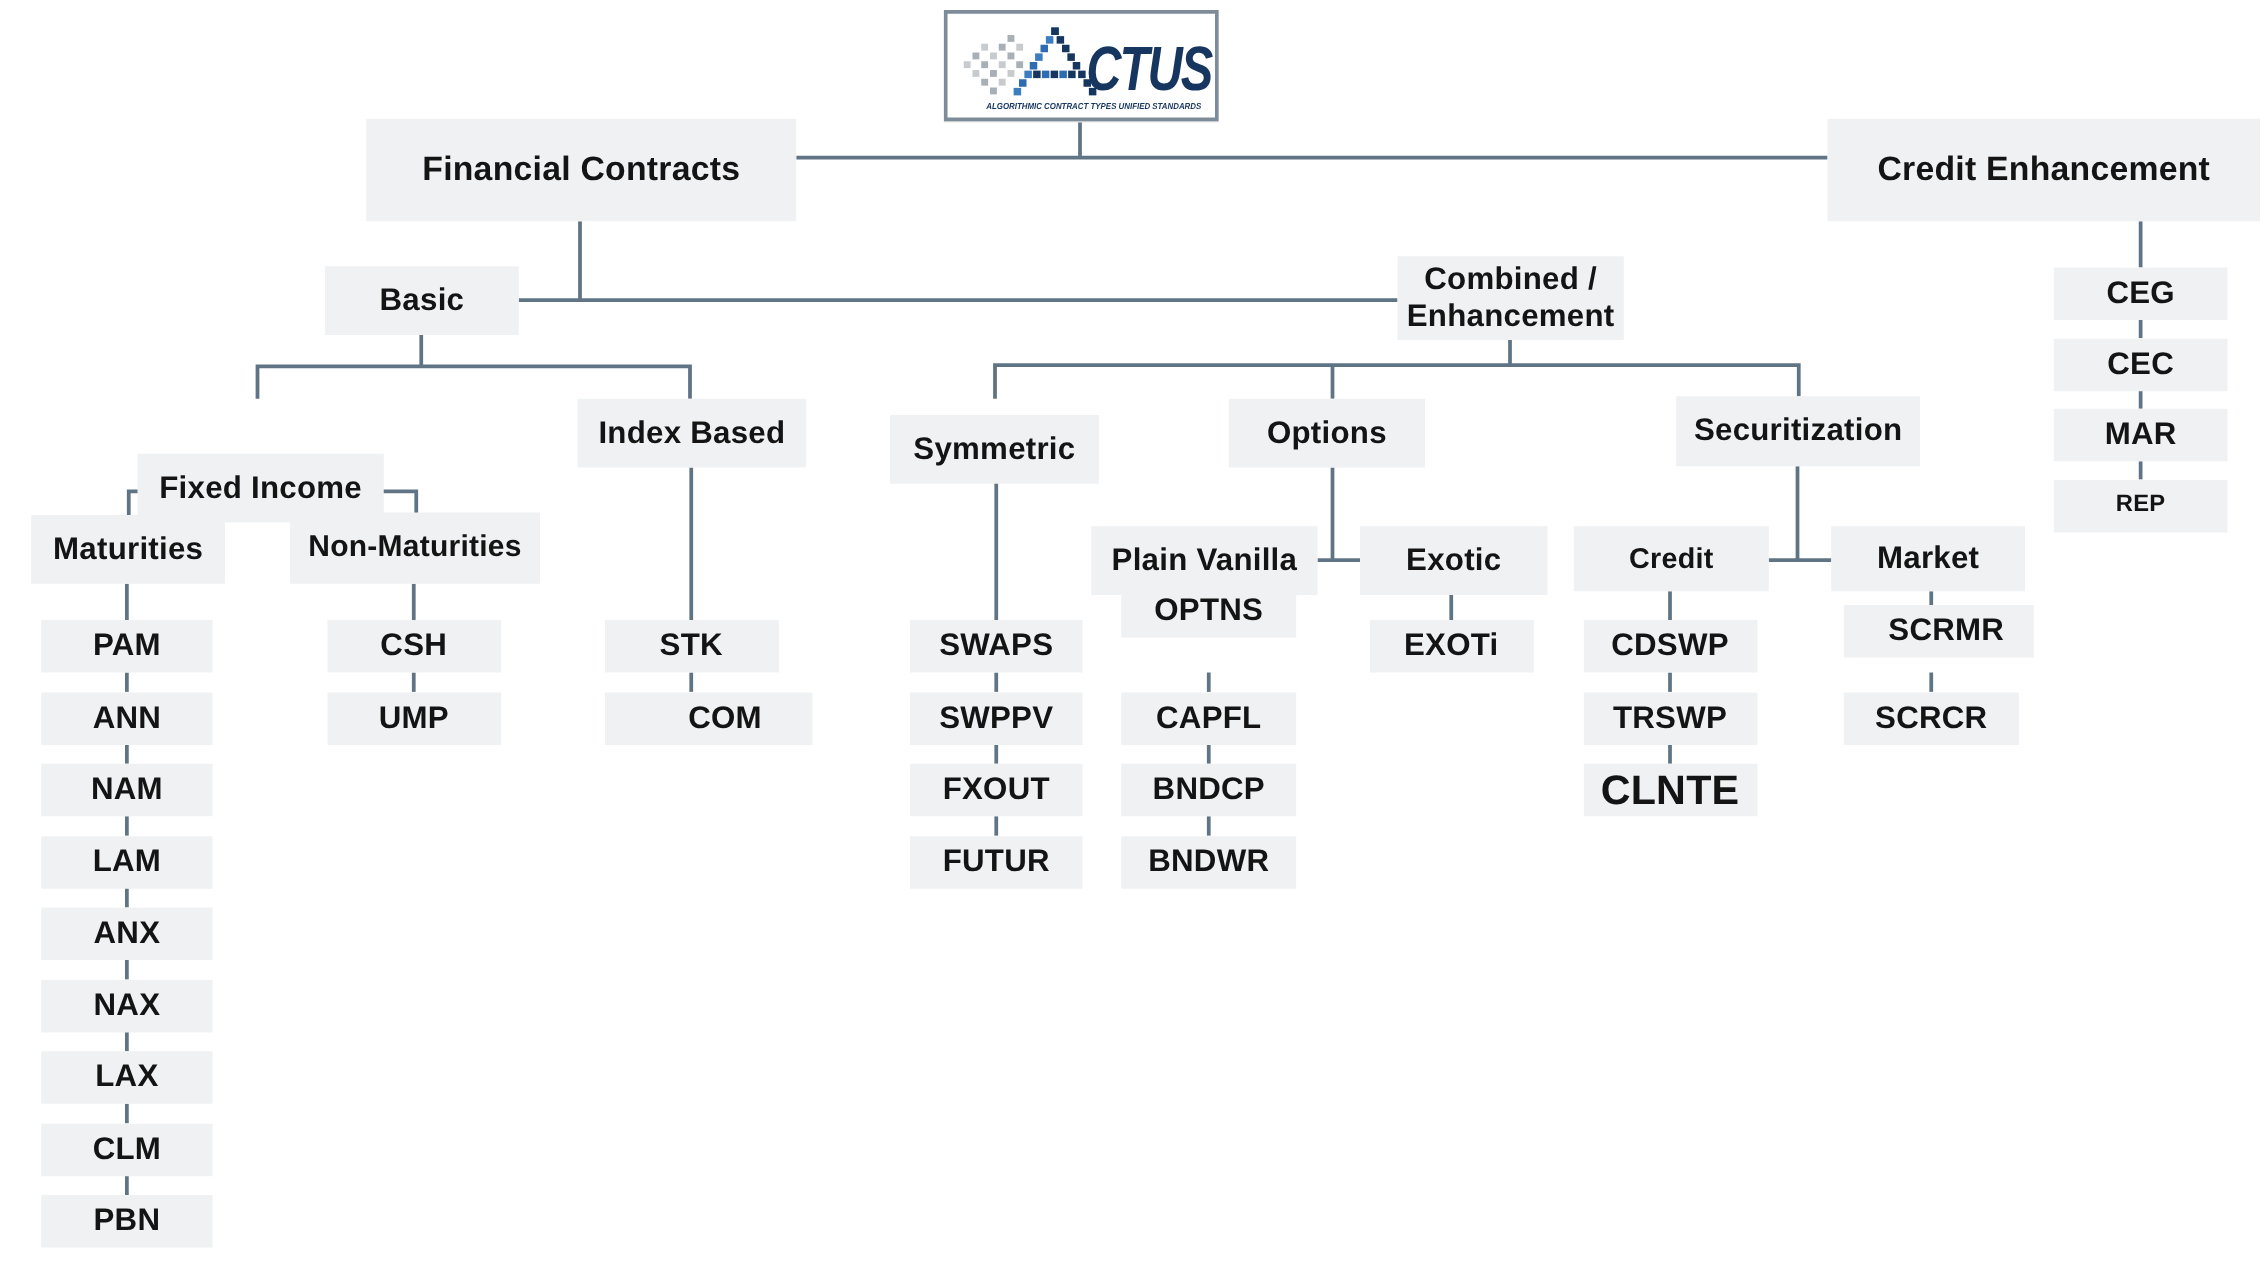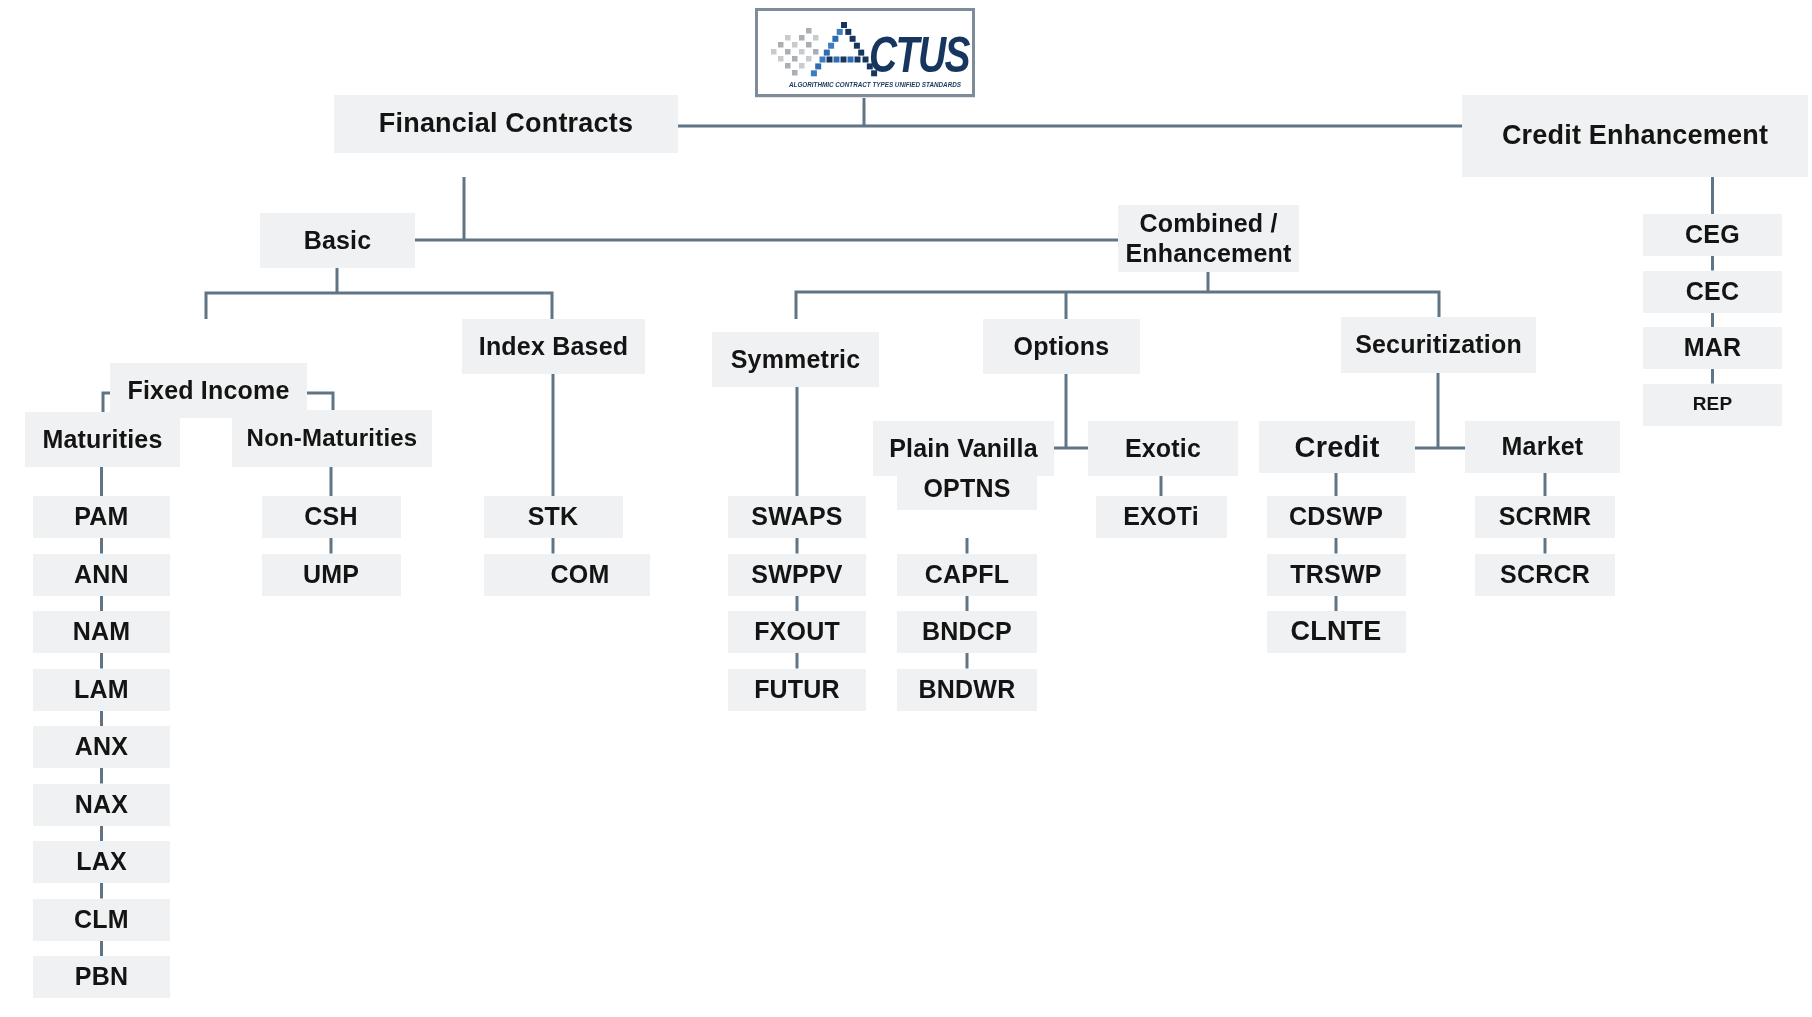--- a/index.html
+++ b/index.html
@@ -116,34 +116,34 @@
           <rect x="85.5" y="48.5" width="6" height="6" fill="#16365f"></rect>
           <rect x="92.5" y="48.5" width="6" height="6" fill="#2d6cb0"></rect>
           <rect x="99.5" y="48.5" width="6" height="6" fill="#16365f"></rect>
         </g>
       <text x="114" y="64" font-family="Liberation Sans, sans-serif" font-weight="bold" font-size="50" letter-spacing="-2" fill="#16365f" textLength="100" lengthAdjust="spacingAndGlyphs">CTUS</text>
       <text x="120" y="79" text-anchor="middle" font-family="Liberation Sans, sans-serif" font-weight="bold" font-size="7" fill="#16365f" textLength="172" lengthAdjust="spacingAndGlyphs">ALGORITHMIC CONTRACT TYPES UNIFIED STANDARDS</text>
     </svg>
   </div>
 
   <div id="nodes-layer">
-      <div class="node" style="left: 293px; top: 95px; width: 344px; height: 58px; font-size: 27px; margin-left: 41px;">Financial Contracts</div>
+      <div class="node" style="left: 293px; top: 95px; width: 344px; height: 82px; font-size: 27px;">Financial Contracts</div>
       <div class="node" style="left: 1462px; top: 95px; width: 346px; height: 82px; font-size: 27px;">Credit Enhancement</div>
       <div class="node" style="left: 260px; top: 213px; width: 155px; height: 55px; font-size: 25px;">Basic</div>
       <div class="node" style="left: 1118px; top: 205px; width: 181px; height: 67px; font-size: 25px;">Combined / Enhancement</div>
       <div class="node" style="left: 110px; top: 319px; width: 197px; height: 55px; font-size: 25px; margin-top: 44px;">Fixed Income</div>
       <div class="node" style="left: 462px; top: 319px; width: 183px; height: 55px; font-size: 25px;">Index Based</div>
       <div class="node" style="left: 712px; top: 332px; width: 167px; height: 55px; font-size: 25px;">Symmetric</div>
       <div class="node" style="left: 983px; top: 319px; width: 157px; height: 55px; font-size: 25px;">Options</div>
       <div class="node" style="left: 1341px; top: 317px; width: 195px; height: 56px; font-size: 25px;">Securitization</div>
       <div class="node" style="left: 25px; top: 412px; width: 155px; height: 55px; font-size: 25px;">Maturities</div>
       <div class="node" style="left: 232px; top: 410px; width: 200px; height: 57px; font-size: 24px;">Non-Maturities</div>
       <div class="node" style="left: 873px; top: 421px; width: 181px; height: 55px; font-size: 25px;">Plain Vanilla</div>
       <div class="node" style="left: 1088px; top: 421px; width: 150px; height: 55px; font-size: 25px;">Exotic</div>
-      <div class="node" style="left: 1259px; top: 421px; width: 156px; height: 52px; font-size: 29px;">Credit</div>
+      <div class="node" style="left: 1259px; top: 421px; width: 156px; height: 52px; font-size: 23px;">Credit</div>
       <div class="node" style="left: 1465px; top: 421px; width: 155px; height: 52px; font-size: 25px;">Market</div>
       <div class="node" style="left: 33px; top: 496px; width: 137px; height: 42px; font-size: 25px;">PAM</div>
       <div class="node" style="left: 33px; top: 553.5px; width: 137px; height: 42px; font-size: 25px;">ANN</div>
       <div class="node" style="left: 33px; top: 611px; width: 137px; height: 42px; font-size: 25px;">NAM</div>
       <div class="node" style="left: 33px; top: 668.5px; width: 137px; height: 42px; font-size: 25px;">LAM</div>
       <div class="node" style="left: 33px; top: 726px; width: 137px; height: 42px; font-size: 25px;">ANX</div>
       <div class="node" style="left: 33px; top: 783.5px; width: 137px; height: 42px; font-size: 25px;">NAX</div>
       <div class="node" style="left: 33px; top: 841px; width: 137px; height: 42px; font-size: 25px;">LAX</div>
       <div class="node" style="left: 33px; top: 898.5px; width: 137px; height: 42px; font-size: 25px;">CLM</div>
       <div class="node" style="left: 33px; top: 956px; width: 137px; height: 42px; font-size: 25px;">PBN</div>
@@ -155,21 +155,21 @@
       <div class="node" style="left: 728px; top: 553.5px; width: 138px; height: 42px; font-size: 25px;">SWPPV</div>
       <div class="node" style="left: 728px; top: 611px; width: 138px; height: 42px; font-size: 25px;">FXOUT</div>
       <div class="node" style="left: 728px; top: 668.5px; width: 138px; height: 42px; font-size: 25px;">FUTUR</div>
       <div class="node" style="left: 897px; top: 468px; width: 140px; height: 42px; font-size: 25px;">OPTNS</div>
       <div class="node" style="left: 897px; top: 553.5px; width: 140px; height: 42px; font-size: 25px;">CAPFL</div>
       <div class="node" style="left: 897px; top: 611px; width: 140px; height: 42px; font-size: 25px;">BNDCP</div>
       <div class="node" style="left: 897px; top: 668.5px; width: 140px; height: 42px; font-size: 25px;">BNDWR</div>
       <div class="node" style="left: 1095.5px; top: 496px; width: 131px; height: 42px; font-size: 25px;">EXOTi</div>
       <div class="node" style="left: 1266.5px; top: 496px; width: 139px; height: 42px; font-size: 25px;">CDSWP</div>
       <div class="node" style="left: 1266.5px; top: 553.5px; width: 139px; height: 42px; font-size: 25px;">TRSWP</div>
-      <div class="node" style="left: 1266.5px; top: 611px; width: 139px; height: 42px; font-size: 27px;">CLNTE</div>
-      <div class="node" style="left: 1475px; top: 496px; width: 140px; height: 42px; font-size: 25px;">SCRMR</div>
+      <div class="node" style="left: 1266.5px; top: 611px; width: 139px; height: 42px; font-size: 33px;">CLNTE</div>
+      <div class="node" style="left: 1475px; top: 484px; width: 140px; height: 42px; font-size: 25px; padding-left: 12px;">SCRMR</div>
       <div class="node" style="left: 1475px; top: 553.5px; width: 140px; height: 42px; font-size: 25px;">SCRCR</div>
       <div class="node" style="left: 1643px; top: 214px; width: 139px; height: 42px; font-size: 25px;">CEG</div>
       <div class="node" style="left: 1643px; top: 270.5px; width: 139px; height: 42px; font-size: 25px;">CEC</div>
       <div class="node" style="left: 1643px; top: 327px; width: 139px; height: 42px; font-size: 25px;">MAR</div>
       <div class="node" style="left: 1643px; top: 383.5px; width: 139px; height: 42px; font-size: 19px;">REP</div>
     </div>
 </div>
 
 </body></html>

